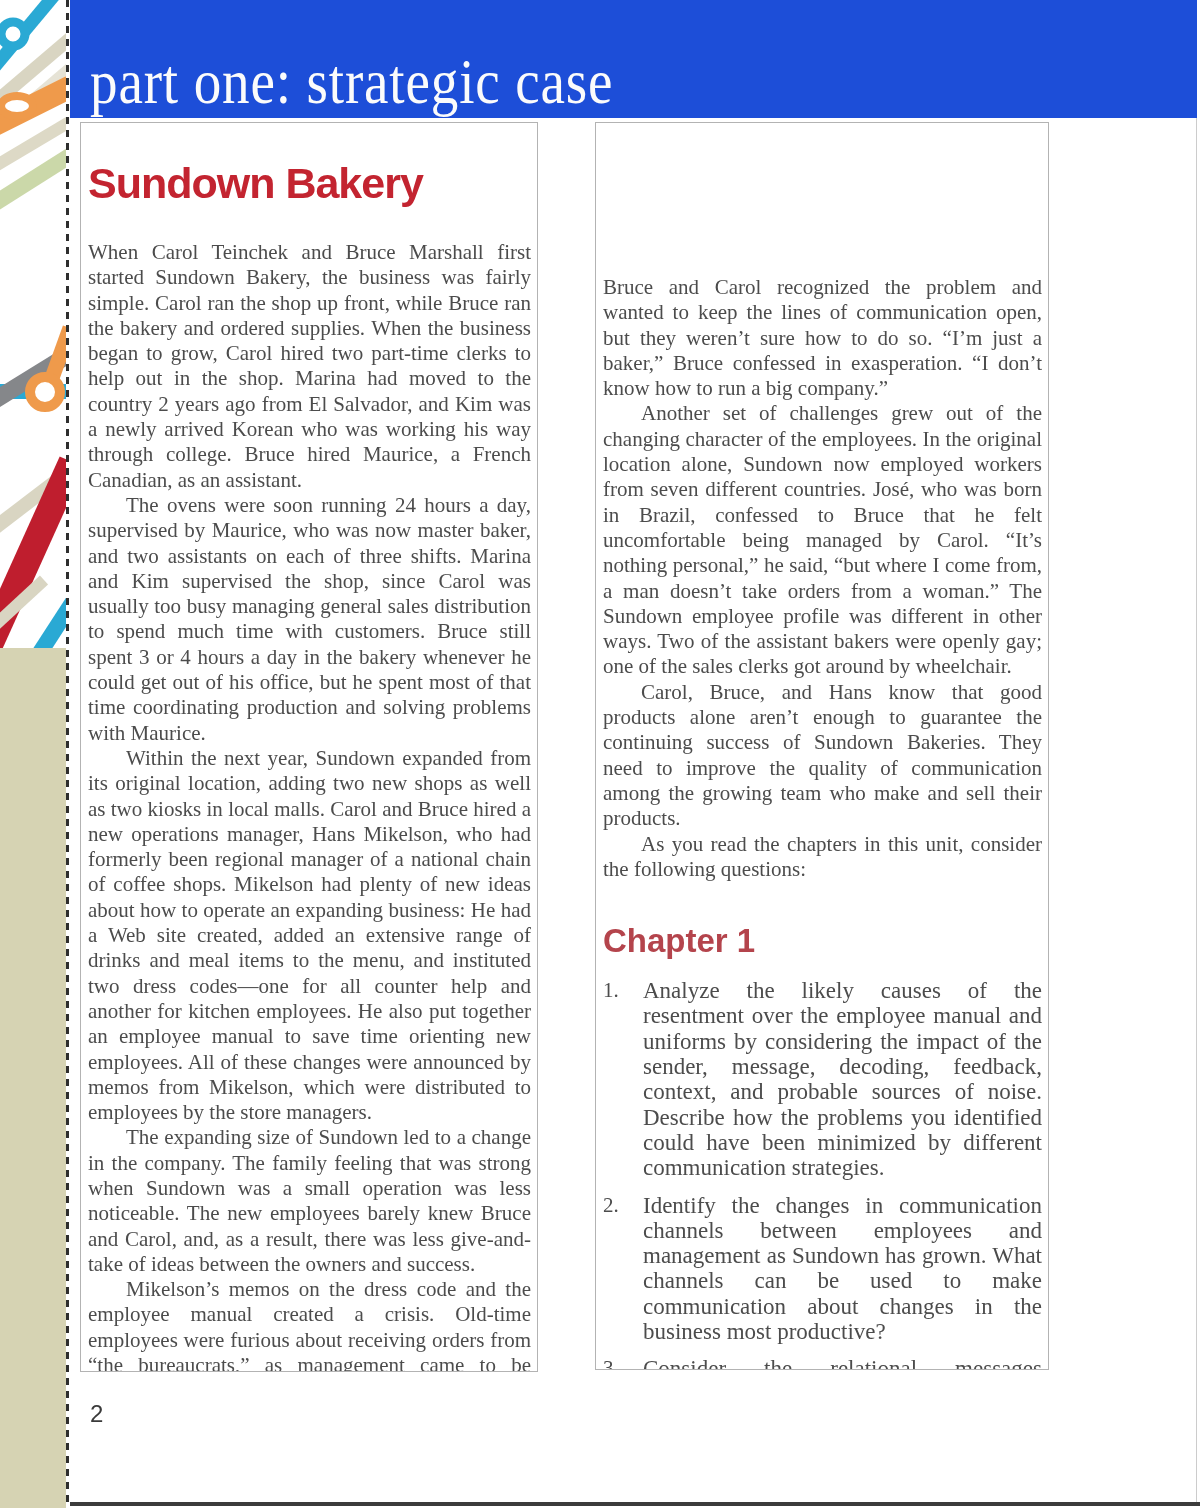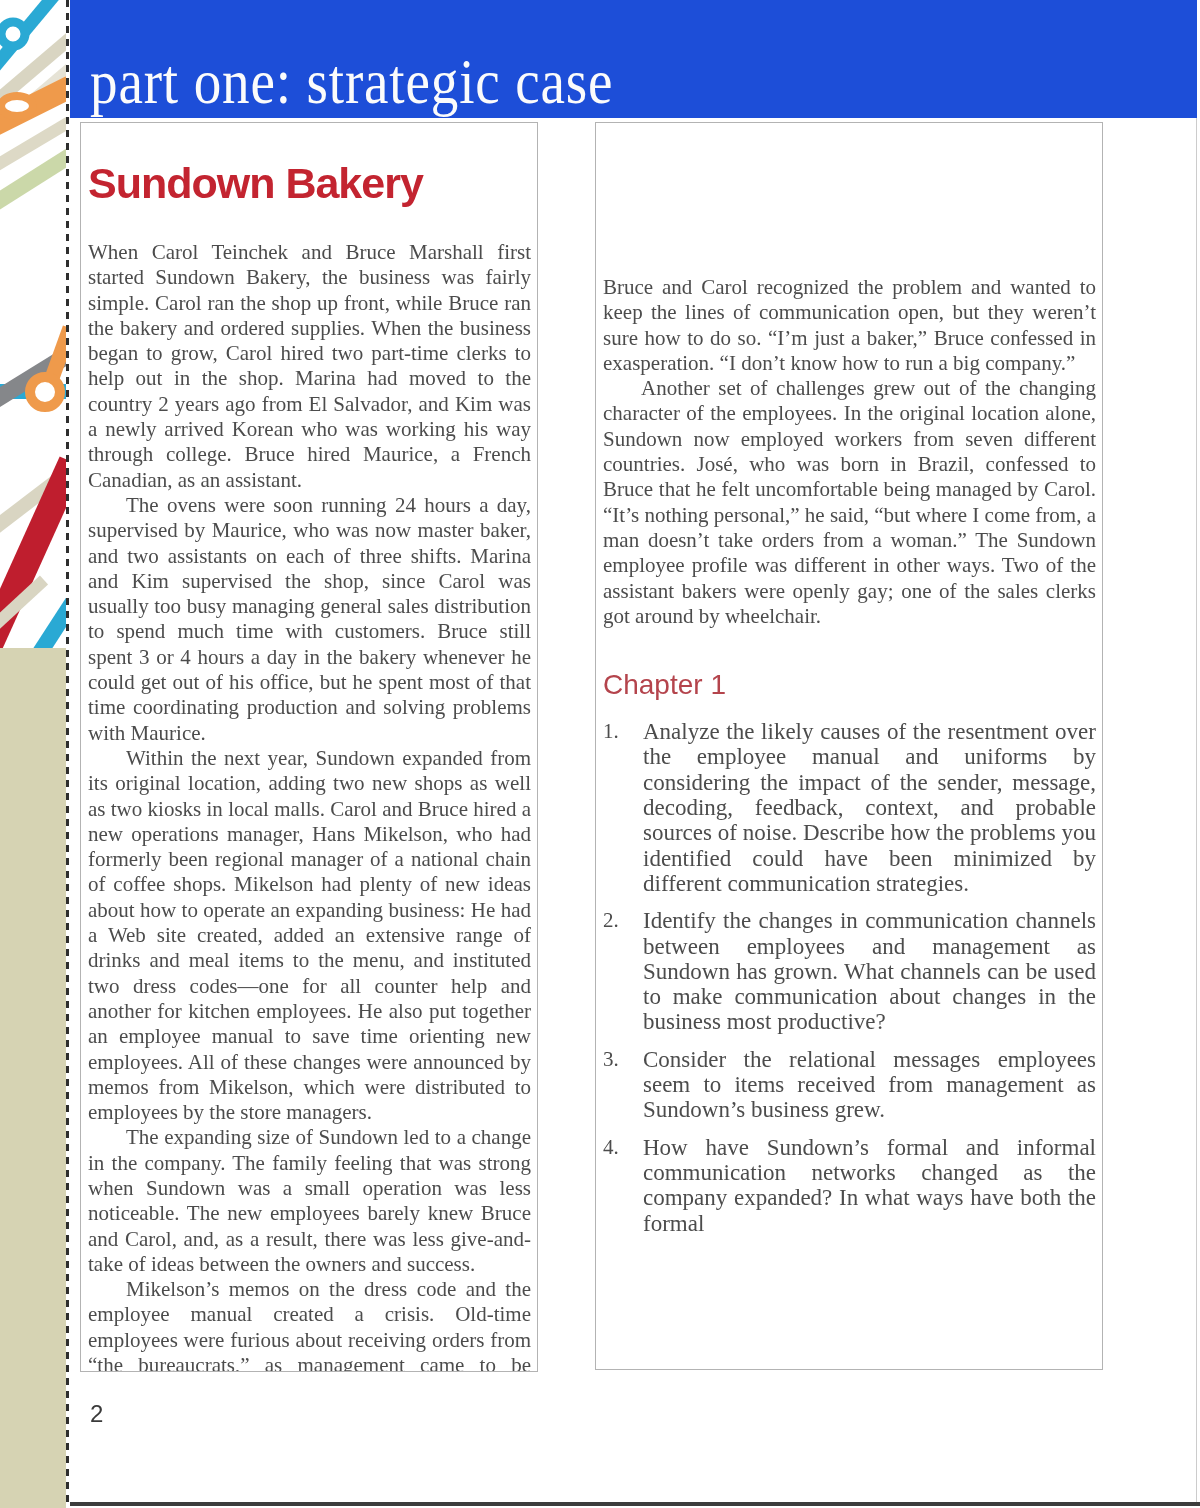--- a/index.html
+++ b/index.html
@@ -40,41 +40,41 @@
     letter-spacing:1px; white-space:nowrap;
   }
 
   
   .col {
     position:absolute; top:122px; background:#ffffff;
     border:1px solid #b3b3b3; overflow:hidden;
     box-sizing:border-box;
   }
   .col-left  { left:80px;  width:458px; height:1250px; }
-  .col-right { left:595px; width:508px; height:1248px; }
+  .col-right { left:595px; width:454px; height:1248px; }
   .col-inner { padding:0 6px 0 7px; }
   .col-right .col-inner { padding-top:120px; }
 
   .case-title {
     font-family:"Liberation Sans", sans-serif;
     font-weight:bold; font-size:43px; color:#c32430;
     letter-spacing:-1px;
     margin:36px 0 27px 0;
   }
 
   p.body-par {
     font-size:21px; line-height:25.3px;
     text-align:justify; color:#4c4c4c;
     margin:0; text-indent:38px;
   }
   p.body-par.noindent { text-indent:0;margin-top:32px; }
 
   .chapter-heading {
     font-family:"Liberation Sans", sans-serif;
-    font-weight:normal; font-size:28px; color:#b4444c;
+    font-weight:bold; font-size:33px; color:#b4444c;
     margin:40px 0 18px 0;
   }
 
   .question { display:flex; margin-bottom:12px; }
   .q-num {
     flex:0 0 40px; font-size:21px; line-height:25.3px; color:#4c4c4c;
   }
   .q-text {
     flex:1; font-size:23px; line-height:25.3px;
     text-align:justify; color:#4c4c4c;
@@ -133,20 +133,22 @@
     <p class="body-par">Within the next year, Sundown expanded from its original location, adding two new shops as well as two kiosks in local malls. Carol and Bruce hired a new operations manager, Hans Mikelson, who had formerly been regional manager of a national chain of coffee shops. Mikelson had plenty of new ideas about how to operate an expanding business: He had a Web site created, added an extensive range of drinks and meal items to the menu, and instituted two dress codes—one for all counter help and another for kitchen employees. He also put together an employee manual to save time orienting new employees. All of these changes were announced by memos from Mikelson, which were distributed to employees by the store managers.</p>
     <p class="body-par">The expanding size of Sundown led to a change in the company. The family feeling that was strong when Sundown was a small operation was less noticeable. The new employees barely knew Bruce and Carol, and, as a result, there was less give-and-take of ideas between the owners and success.</p>
     <p class="body-par">Mikelson’s memos on the dress code and the employee manual created a crisis. Old-time employees were furious about receiving orders from “the bureaucrats,” as management came to be called.</p>
   </div>
 </div>
 
 <div class="col col-right">
   <div class="col-inner">
     <p class="body-par noindent">Bruce and Carol recognized the problem and wanted to keep the lines of communication open, but they weren’t sure how to do so. “I’m just a baker,” Bruce confessed in exasperation. “I don’t know how to run a big company.”</p>
     <p class="body-par">Another set of challenges grew out of the changing character of the employees. In the original location alone, Sundown now employed workers from seven different countries. José, who was born in Brazil, confessed to Bruce that he felt uncomfortable being managed by Carol. “It’s nothing personal,” he said, “but where I come from, a man doesn’t take orders from a woman.” The Sundown employee profile was different in other ways. Two of the assistant bakers were openly gay; one of the sales clerks got around by wheelchair.</p>
+    <p class="body-par">Carol, Bruce, and Hans know that good products alone aren’t enough to guarantee the continuing success of Sundown Bakeries. They need to improve the quality of communication among the growing team who make and sell their products.</p>
+    <p class="body-par">As you read the chapters in this unit, consider the following questions:</p>
 
     <div class="chapter-heading">Chapter 1</div>
 
     <div class="question">
       <div class="q-num">1.</div>
       <div class="q-text">Analyze the likely causes of the resentment over the employee manual and uniforms by considering the impact of the sender, message, decoding, feedback, context, and probable sources of noise. Describe how the problems you identified could have been minimized by different communication strategies.</div>
     </div>
     <div class="question">
       <div class="q-num">2.</div>
       <div class="q-text">Identify the changes in communication channels between employees and management as Sundown has grown. What channels can be used to make communication about changes in the business most productive?</div>

